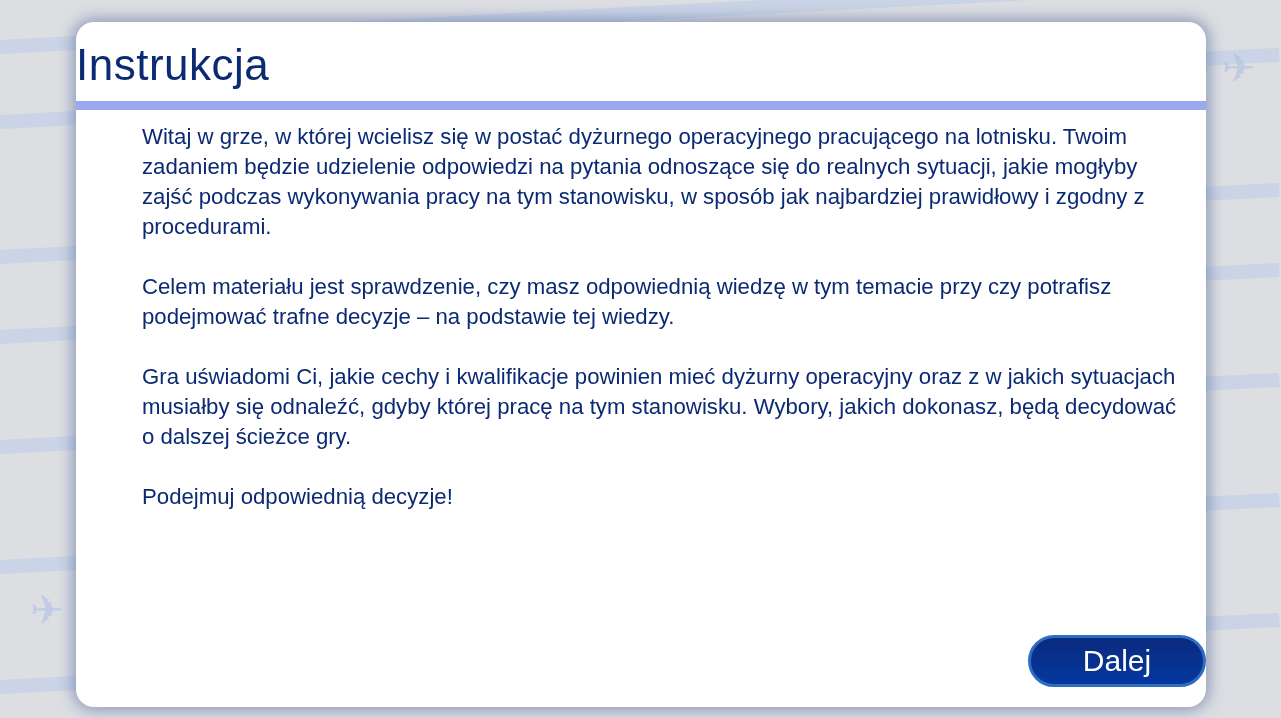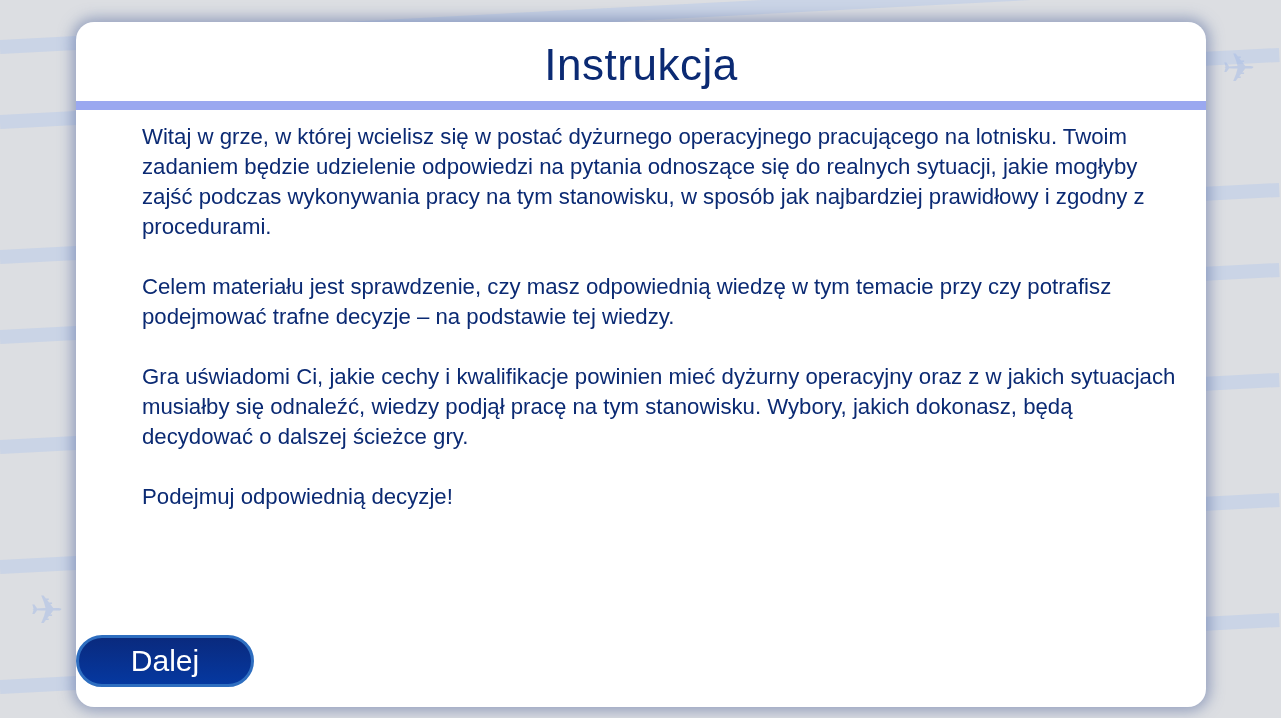--- a/index.html
+++ b/index.html
@@ -29,21 +29,20 @@
     height: 685px;
     background: #ffffff;
     border-radius: 18px;
     box-shadow: 0 0 14px 4px rgba(90, 110, 160, 0.55);
     overflow: hidden;
   }
   .dialog-header {
     height: 79px;
     display: flex;
     align-items: center;
-    justify-content: center;
   }
   .dialog-title {
     color: #0b2a73;
     font-size: 44px;
     font-weight: 400;
     letter-spacing: 0.5px;
     margin-top: 6px;
   }
   .header-bar {
     height: 9px;
@@ -55,21 +54,21 @@
     font-size: 22.2px;
     line-height: 30px;
   }
   .para { margin-bottom: 30px; margin-left: 44px; }
   .para:last-child { margin-bottom: 0; }
   .button-row {
     position: absolute;
     left: 0; right: 0;
     top: 613px;
     display: flex;
-    justify-content: flex-start;
+    justify-content: flex-end;
   }
   .next-button {
     width: 178px;
     height: 52px;
     border-radius: 26px;
     border: 3px solid #2e6ec0;
     background: linear-gradient(#0a2a7e, #0538a0);
     color: #ffffff;
     font-size: 30px;
     font-family: "Liberation Sans", "DejaVu Sans", sans-serif;
@@ -96,20 +95,20 @@
 
 <div class="dialog">
   <div class="dialog-header">
     <h1 class="dialog-title">Instrukcja</h1>
   </div>
   <div class="header-bar"></div>
 
   <div class="dialog-body">
     <p class="para">Witaj w grze, w której wcielisz się w postać dyżurnego operacyjnego pracującego na lotnisku. Twoim zadaniem będzie udzielenie odpowiedzi na pytania odnoszące się do realnych sytuacji, jakie mogłyby zajść podczas wykonywania pracy na tym stanowisku, w sposób jak najbardziej prawidłowy i zgodny z procedurami.</p>
     <p class="para">Celem materiału jest sprawdzenie, czy masz odpowiednią wiedzę w tym temacie przy czy potrafisz podejmować trafne decyzje – na podstawie tej wiedzy.</p>
-    <p class="para">Gra uświadomi Ci, jakie cechy i kwalifikacje powinien mieć dyżurny operacyjny oraz z w jakich sytuacjach musiałby się odnaleźć, wiedzy podjął pracę na tym stanowisku. Wybory, jakich dokonasz, będą decydować o dalszej ścieżce gry.</p>
+    <p class="para">Gra uświadomi Ci, jakie cechy i kwalifikacje powinien mieć dyżurny operacyjny oraz z w jakich sytuacjach musiałby się odnaleźć, gdyby której pracę na tym stanowisku. Wybory, jakich dokonasz, będą decydować o dalszej ścieżce gry.</p>
     <p class="para">Podejmuj odpowiednią decyzje!</p>
   </div>
 
   <div class="button-row">
     <button class="next-button">Dalej</button>
   </div>
 </div>
 
 </body></html>

